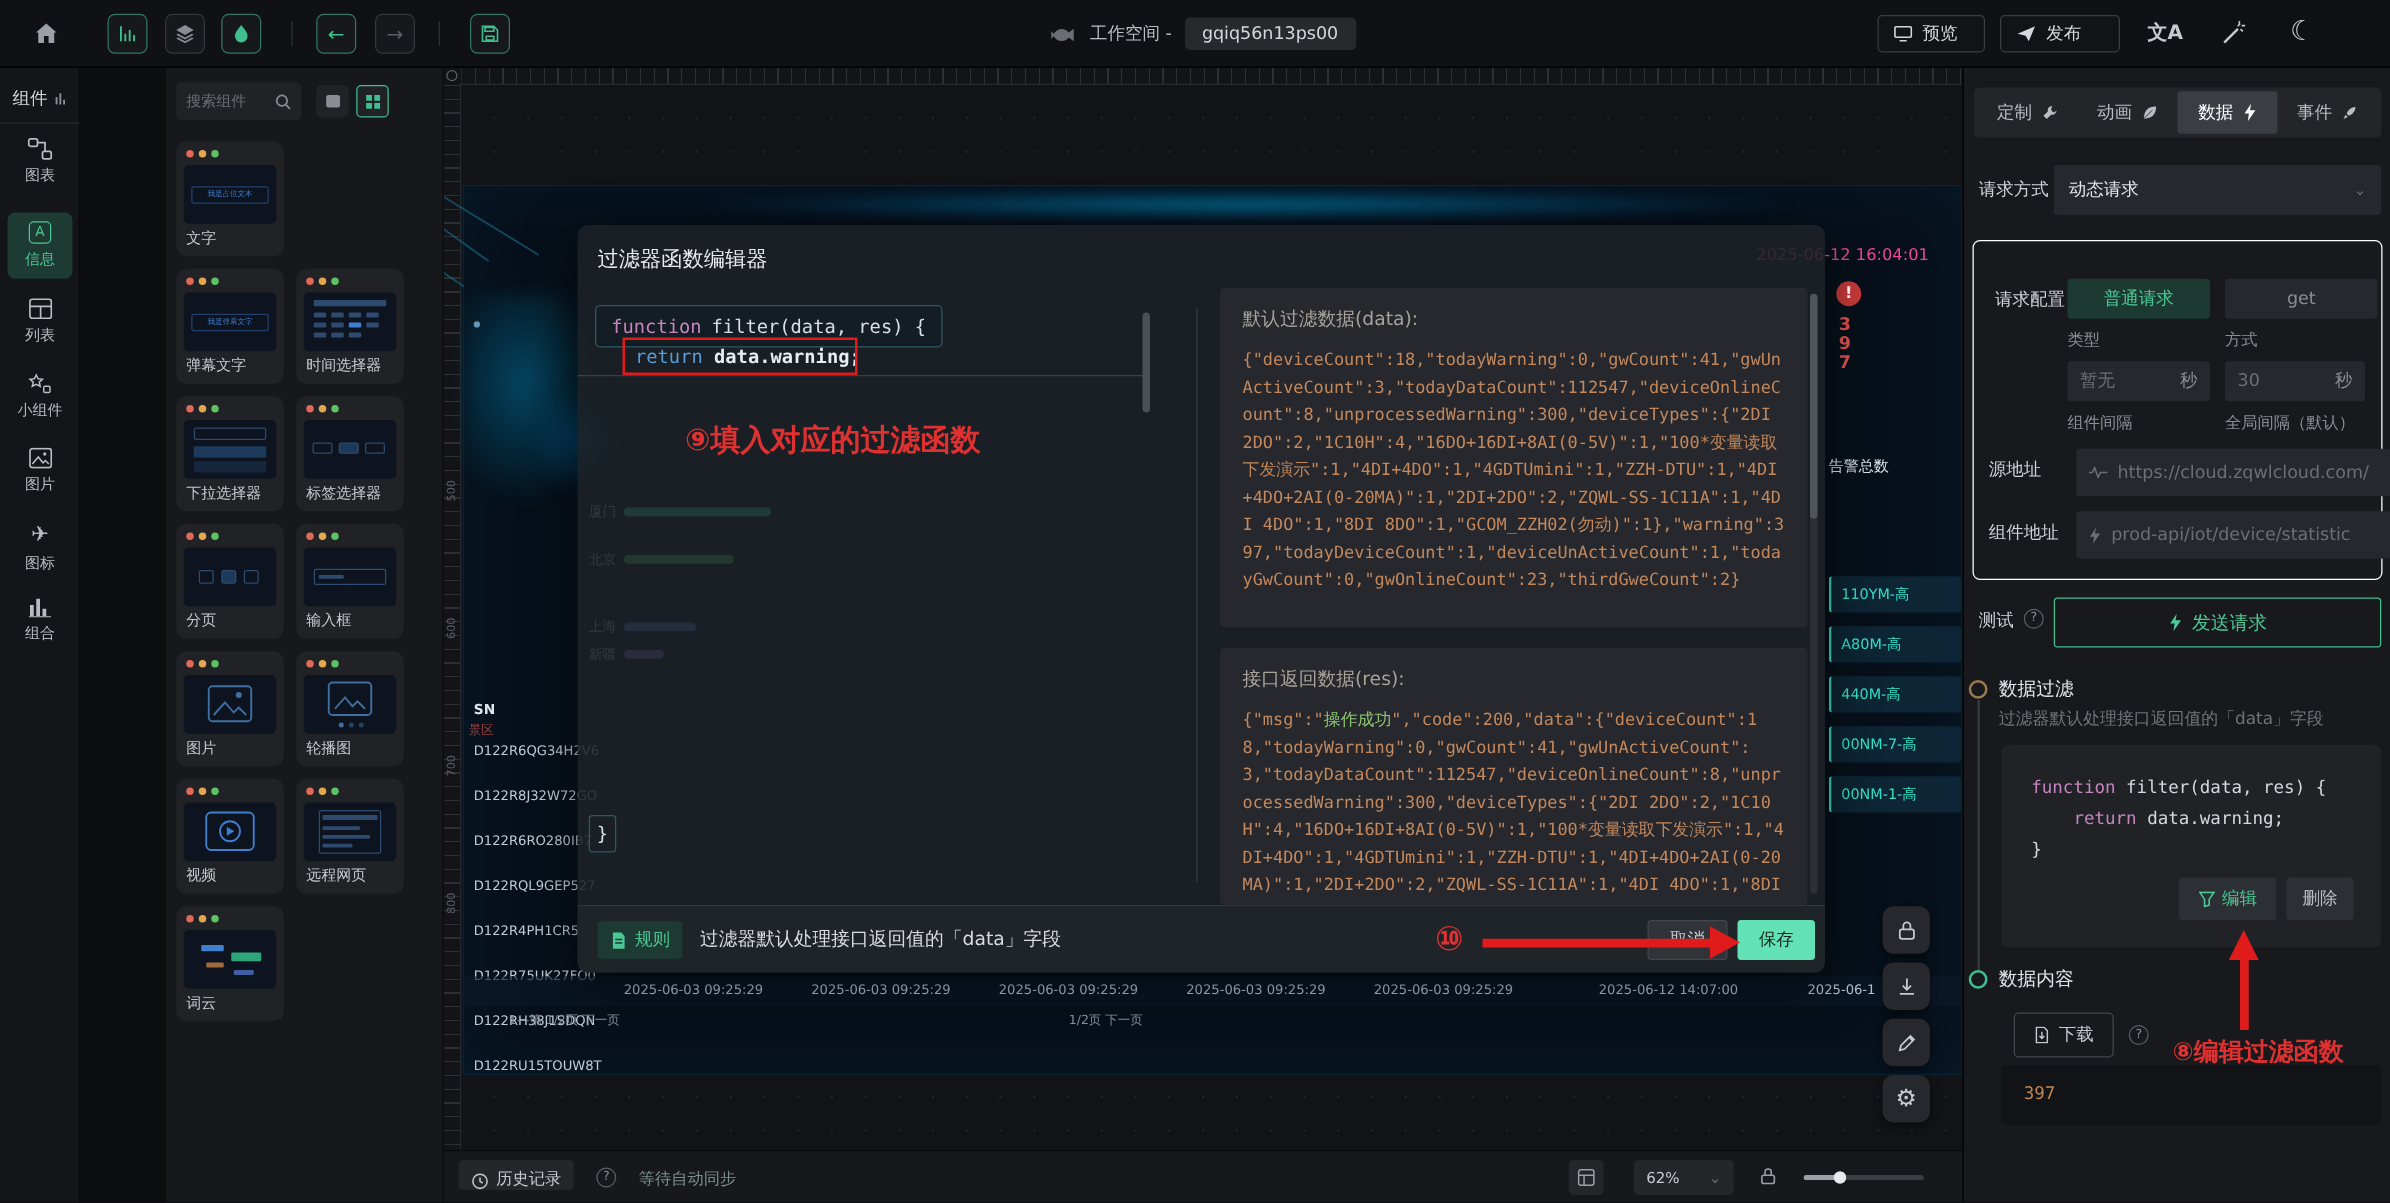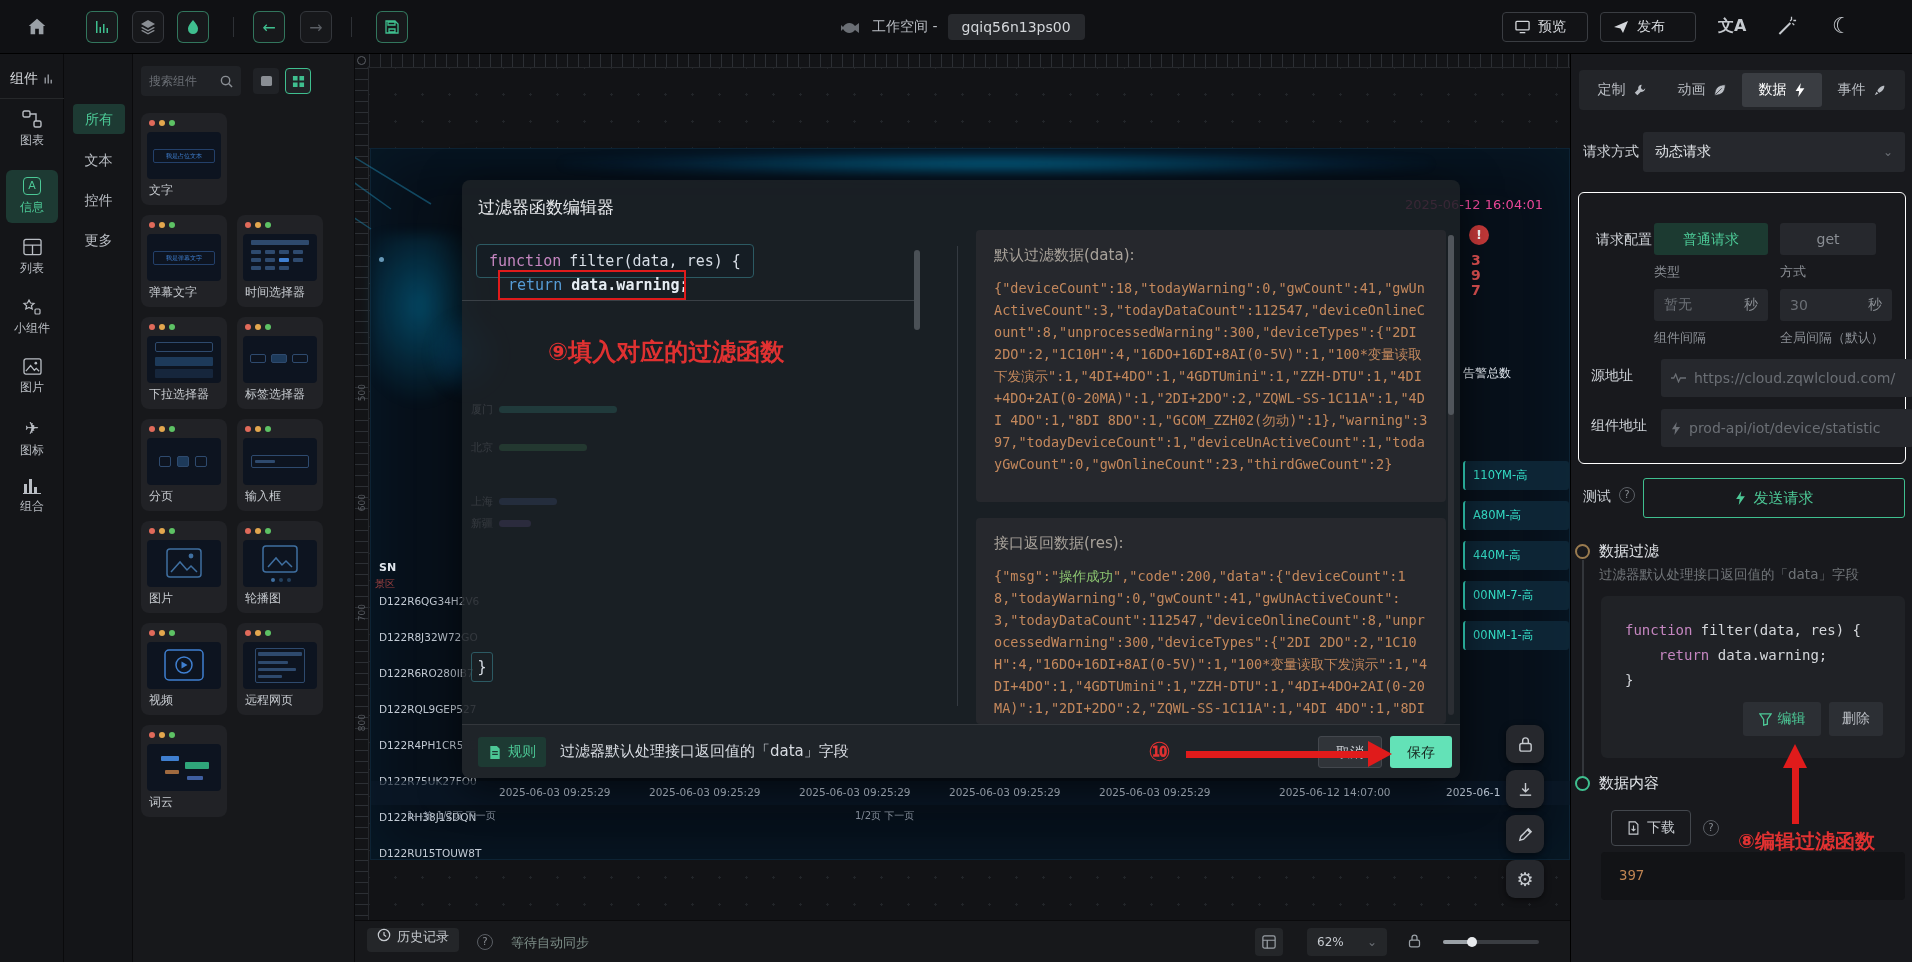--- a/index.html
+++ b/index.html
@@ -91,21 +91,21 @@
     border-left:2px solid #35e0c8; border-radius:3px; color:#35e0c8; font-size:11.5px; line-height:29px; padding-left:8px; white-space:nowrap; overflow:hidden; }
   .circuit { position:absolute; left:-60px; top:0; }
 
   
   .fab { position:absolute; left:1151px; width:38px; height:38px; background:#26282d; border-radius:9px;
     display:flex; align-items:center; justify-content:center; box-shadow:0 2px 6px rgba(0,0,0,.5); z-index:8; }
 
   
   .bottombar { position:absolute; left:0; bottom:0; width:1215px; height:42px; background:#17181b; border-top:1px solid #0a0a0c; z-index:9; }
   .hist-btn { position:absolute; left:12px; top:7px; height:24px; background:#242629; border-radius:4px;
-    display:flex; align-items:flex-start; gap:6px; padding:0 10px; color:#c6cacf; font-size:13px; }
+    display:flex; align-items:flex-end; gap:6px; padding:0 10px; color:#c6cacf; font-size:13px; }
   .q-ic { width:16px; height:16px; border:1px solid #5a5e64; border-radius:50%; color:#8a8e94; font-size:10px;
     text-align:center; line-height:14px; display:inline-block; }
   .sync { position:absolute; left:156px; top:13px; color:#7d8e88; font-size:13px;text-align:right; }
   .layout-btn { position:absolute; left:900px; top:7px; width:28px; height:28px; background:#242629; border-radius:4px; display:flex; align-items:center; justify-content:center; }
   .zoom-sel { position:absolute; left:952px; top:7px; width:80px; height:28px; background:#242629; border-radius:4px;
     color:#c6cacf; font-size:12px; display:flex; align-items:center; justify-content:space-between; padding:0 10px; }
   .slider-track { position:absolute; left:1088px; top:19px; width:96px; height:4px; background:#3a3d42; border-radius:2px; }
   .slider-fill { width:28px; height:4px; background:#9aa0a6; border-radius:2px; }
   .slider-handle { position:absolute; left:24px; top:-3px; width:10px; height:10px; border-radius:50%; background:#e8eaed; }
 
@@ -323,26 +323,20 @@
       <span class="ric">
           <svg width="18" height="16" viewBox="0 0 18 16">
             <path d="M1 15V6h3v9zm5 0V1h3v14zm5 0V9h3v6z" fill="#b9bdc3"></path>
             <path d="M0 15.5h18" stroke="#b9bdc3"></path>
           </svg>
         </span>
       <span>组合</span>
     </div>
   </div>
 
-  <div class="abs tabcol">
-    <div class="cat-pill">所有</div>
-    <div class="cat-item" style="top:98px;">文本</div>
-    <div class="cat-item" style="top:138px;">控件</div>
-    <div class="cat-item" style="top:178px;">更多</div>
-  </div>
 
   <div class="abs compcol">
     <div class="search-box">
       <span>搜索组件</span>
       <svg width="13" height="13" viewBox="0 0 14 14">
           <circle cx="6" cy="6" r="4.5" fill="none" stroke="#8a8e94" stroke-width="1.5"></circle>
           <path d="M9.5 9.5 13 13" stroke="#8a8e94" stroke-width="1.5"></path>
         </svg>
     </div>
     <div class="view-btn" style="left:120px;">
@@ -737,21 +731,21 @@
 
     <div class="sb-label" style="left:12px;top:89px;">请求方式</div>
     <div class="sb-select">
       <span>动态请求</span>
       <span class="chev">⌄</span>
     </div>
 
     <div class="sb-card">
       <div class="sb-label" style="left:17px;top:38px;">请求配置</div>
       <div class="pill pill-green" style="left:75px;top:30px;width:114px;">普通请求</div>
-      <div class="pill pill-grey" style="left:201px;top:30px;width:96px;">get</div>
+      <div class="pill pill-grey" style="left:201px;top:30px;width:122px;">get</div>
       <div class="sb-sublabel" style="left:75px;top:70px;">类型</div>
       <div class="sb-sublabel" style="left:201px;top:70px;">方式</div>
 
       <div class="field" style="left:75px;top:96px;width:114px;">
         <b>暂无</b>
           <i>秒</i>
       </div>
       <div class="field" style="left:201px;top:96px;width:112px;">
         <b>30</b>
           <i>秒</i>

